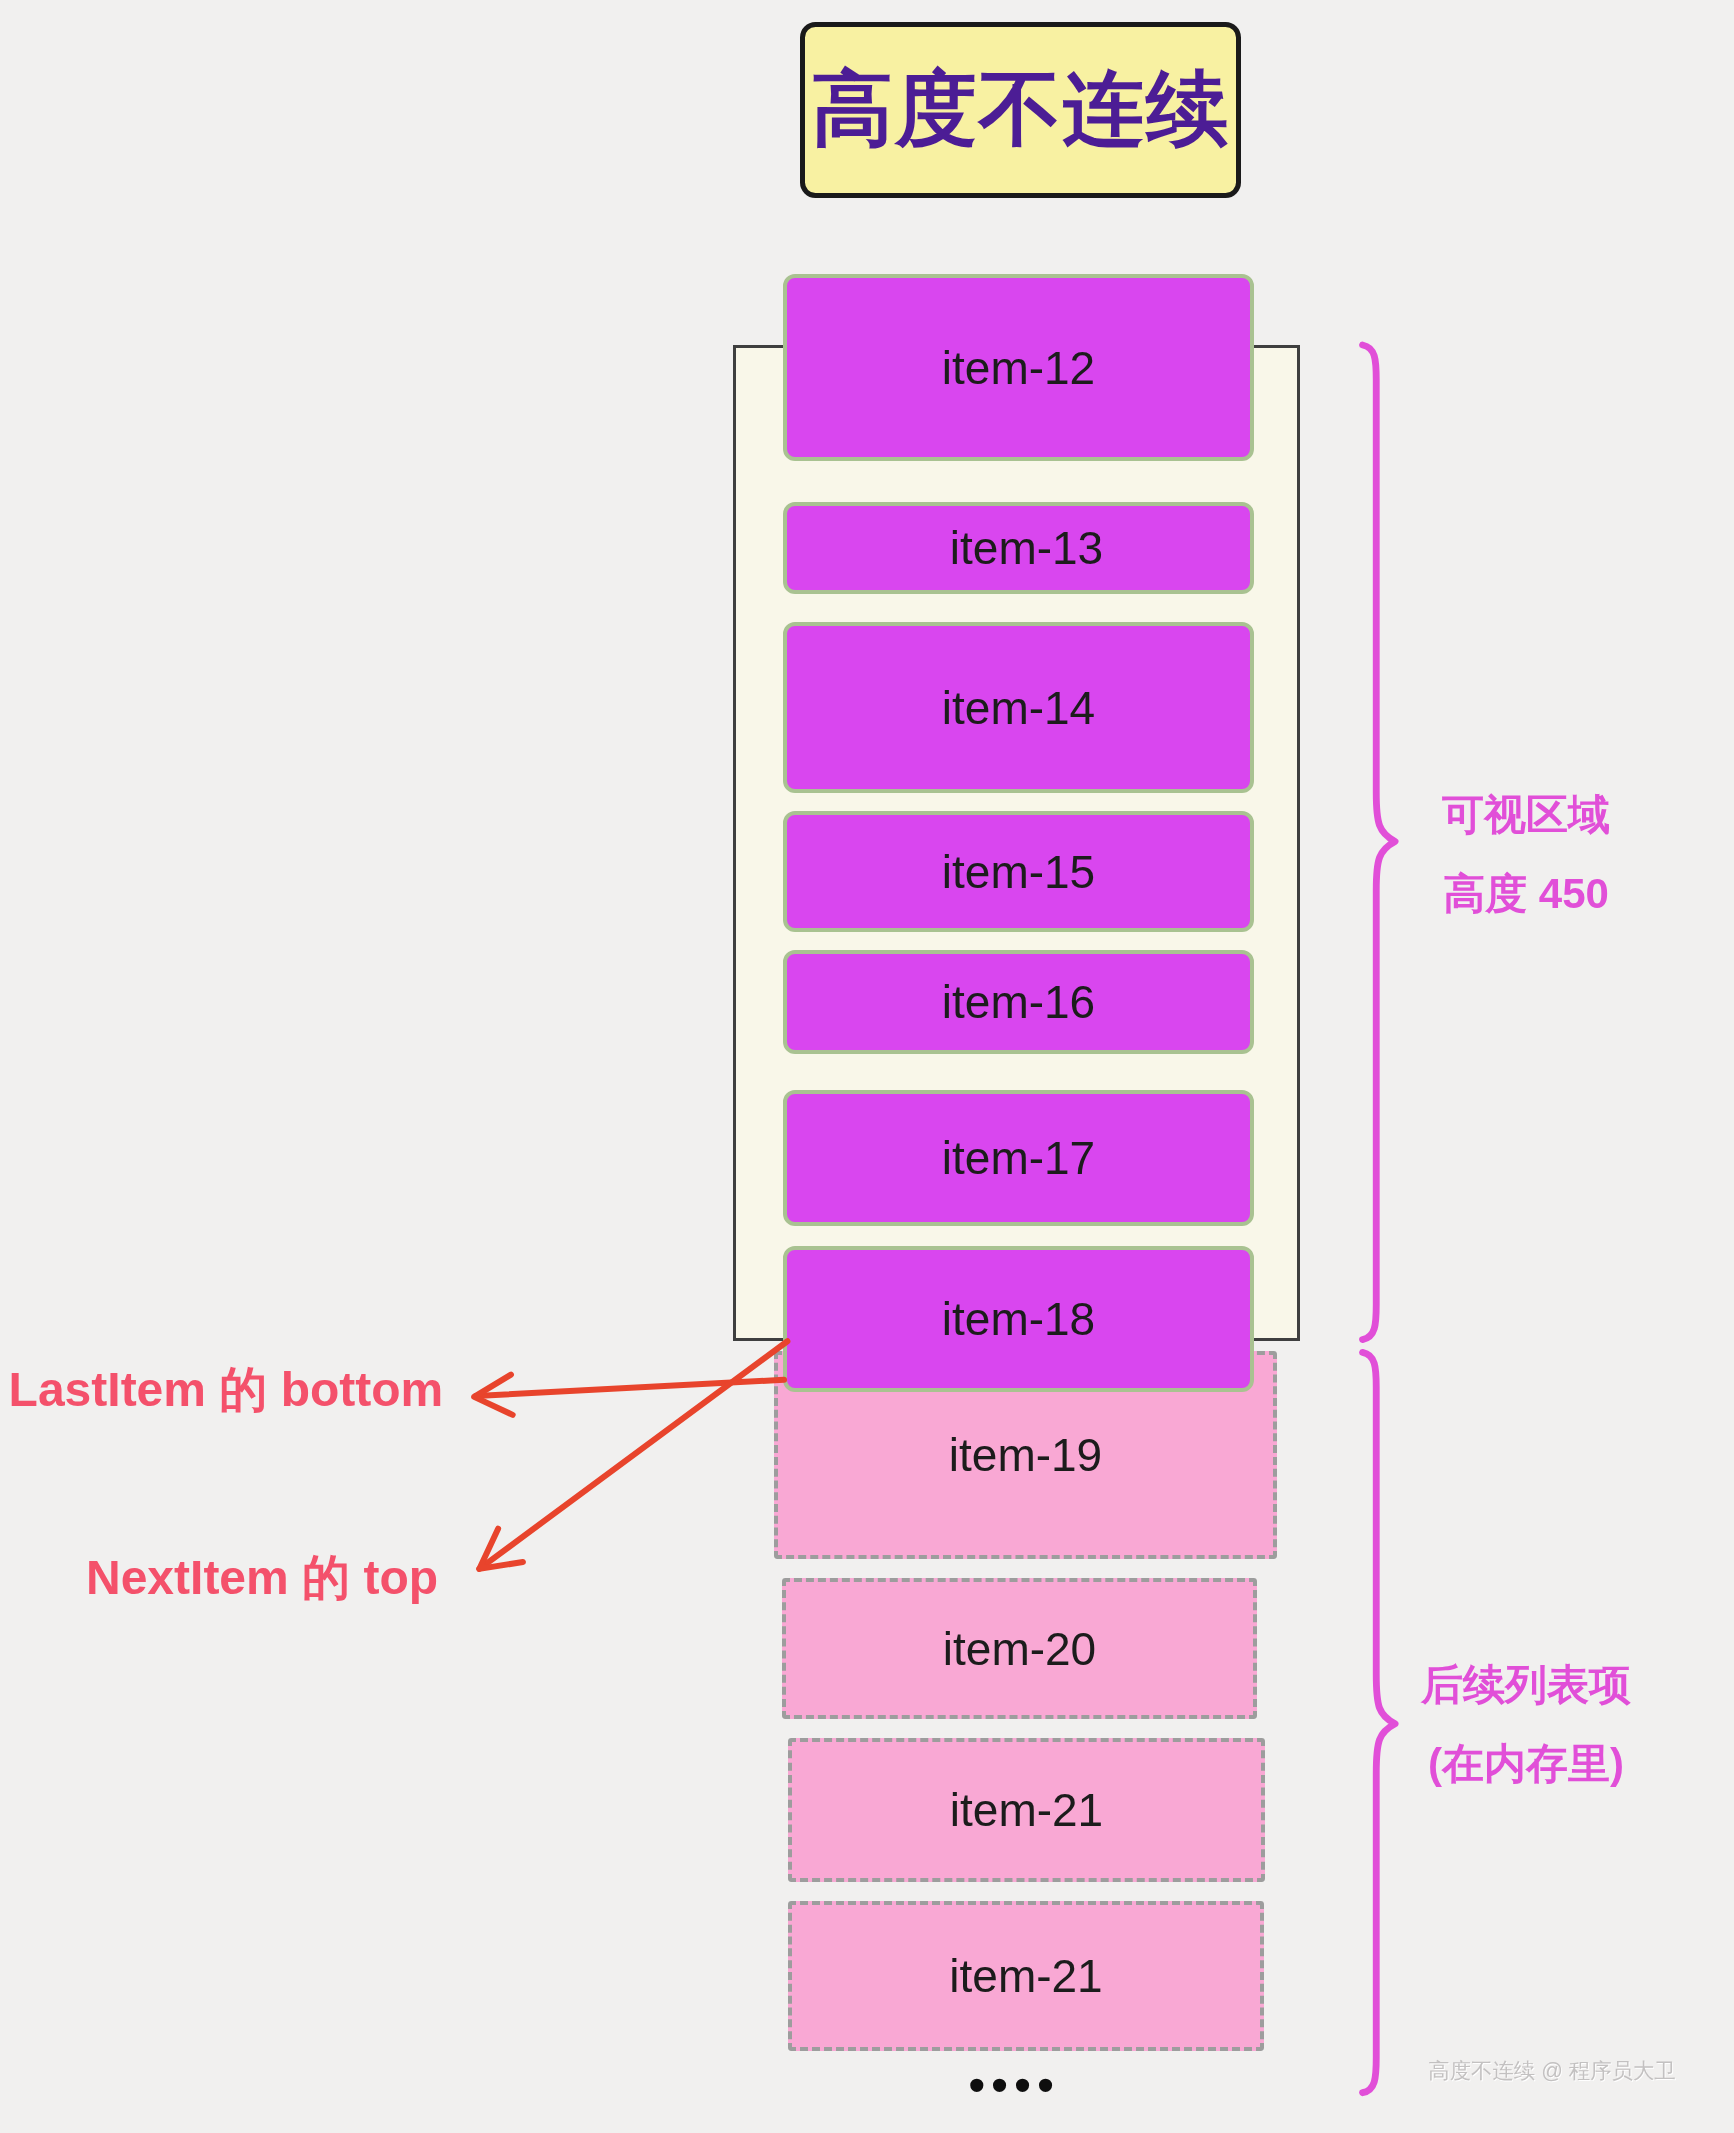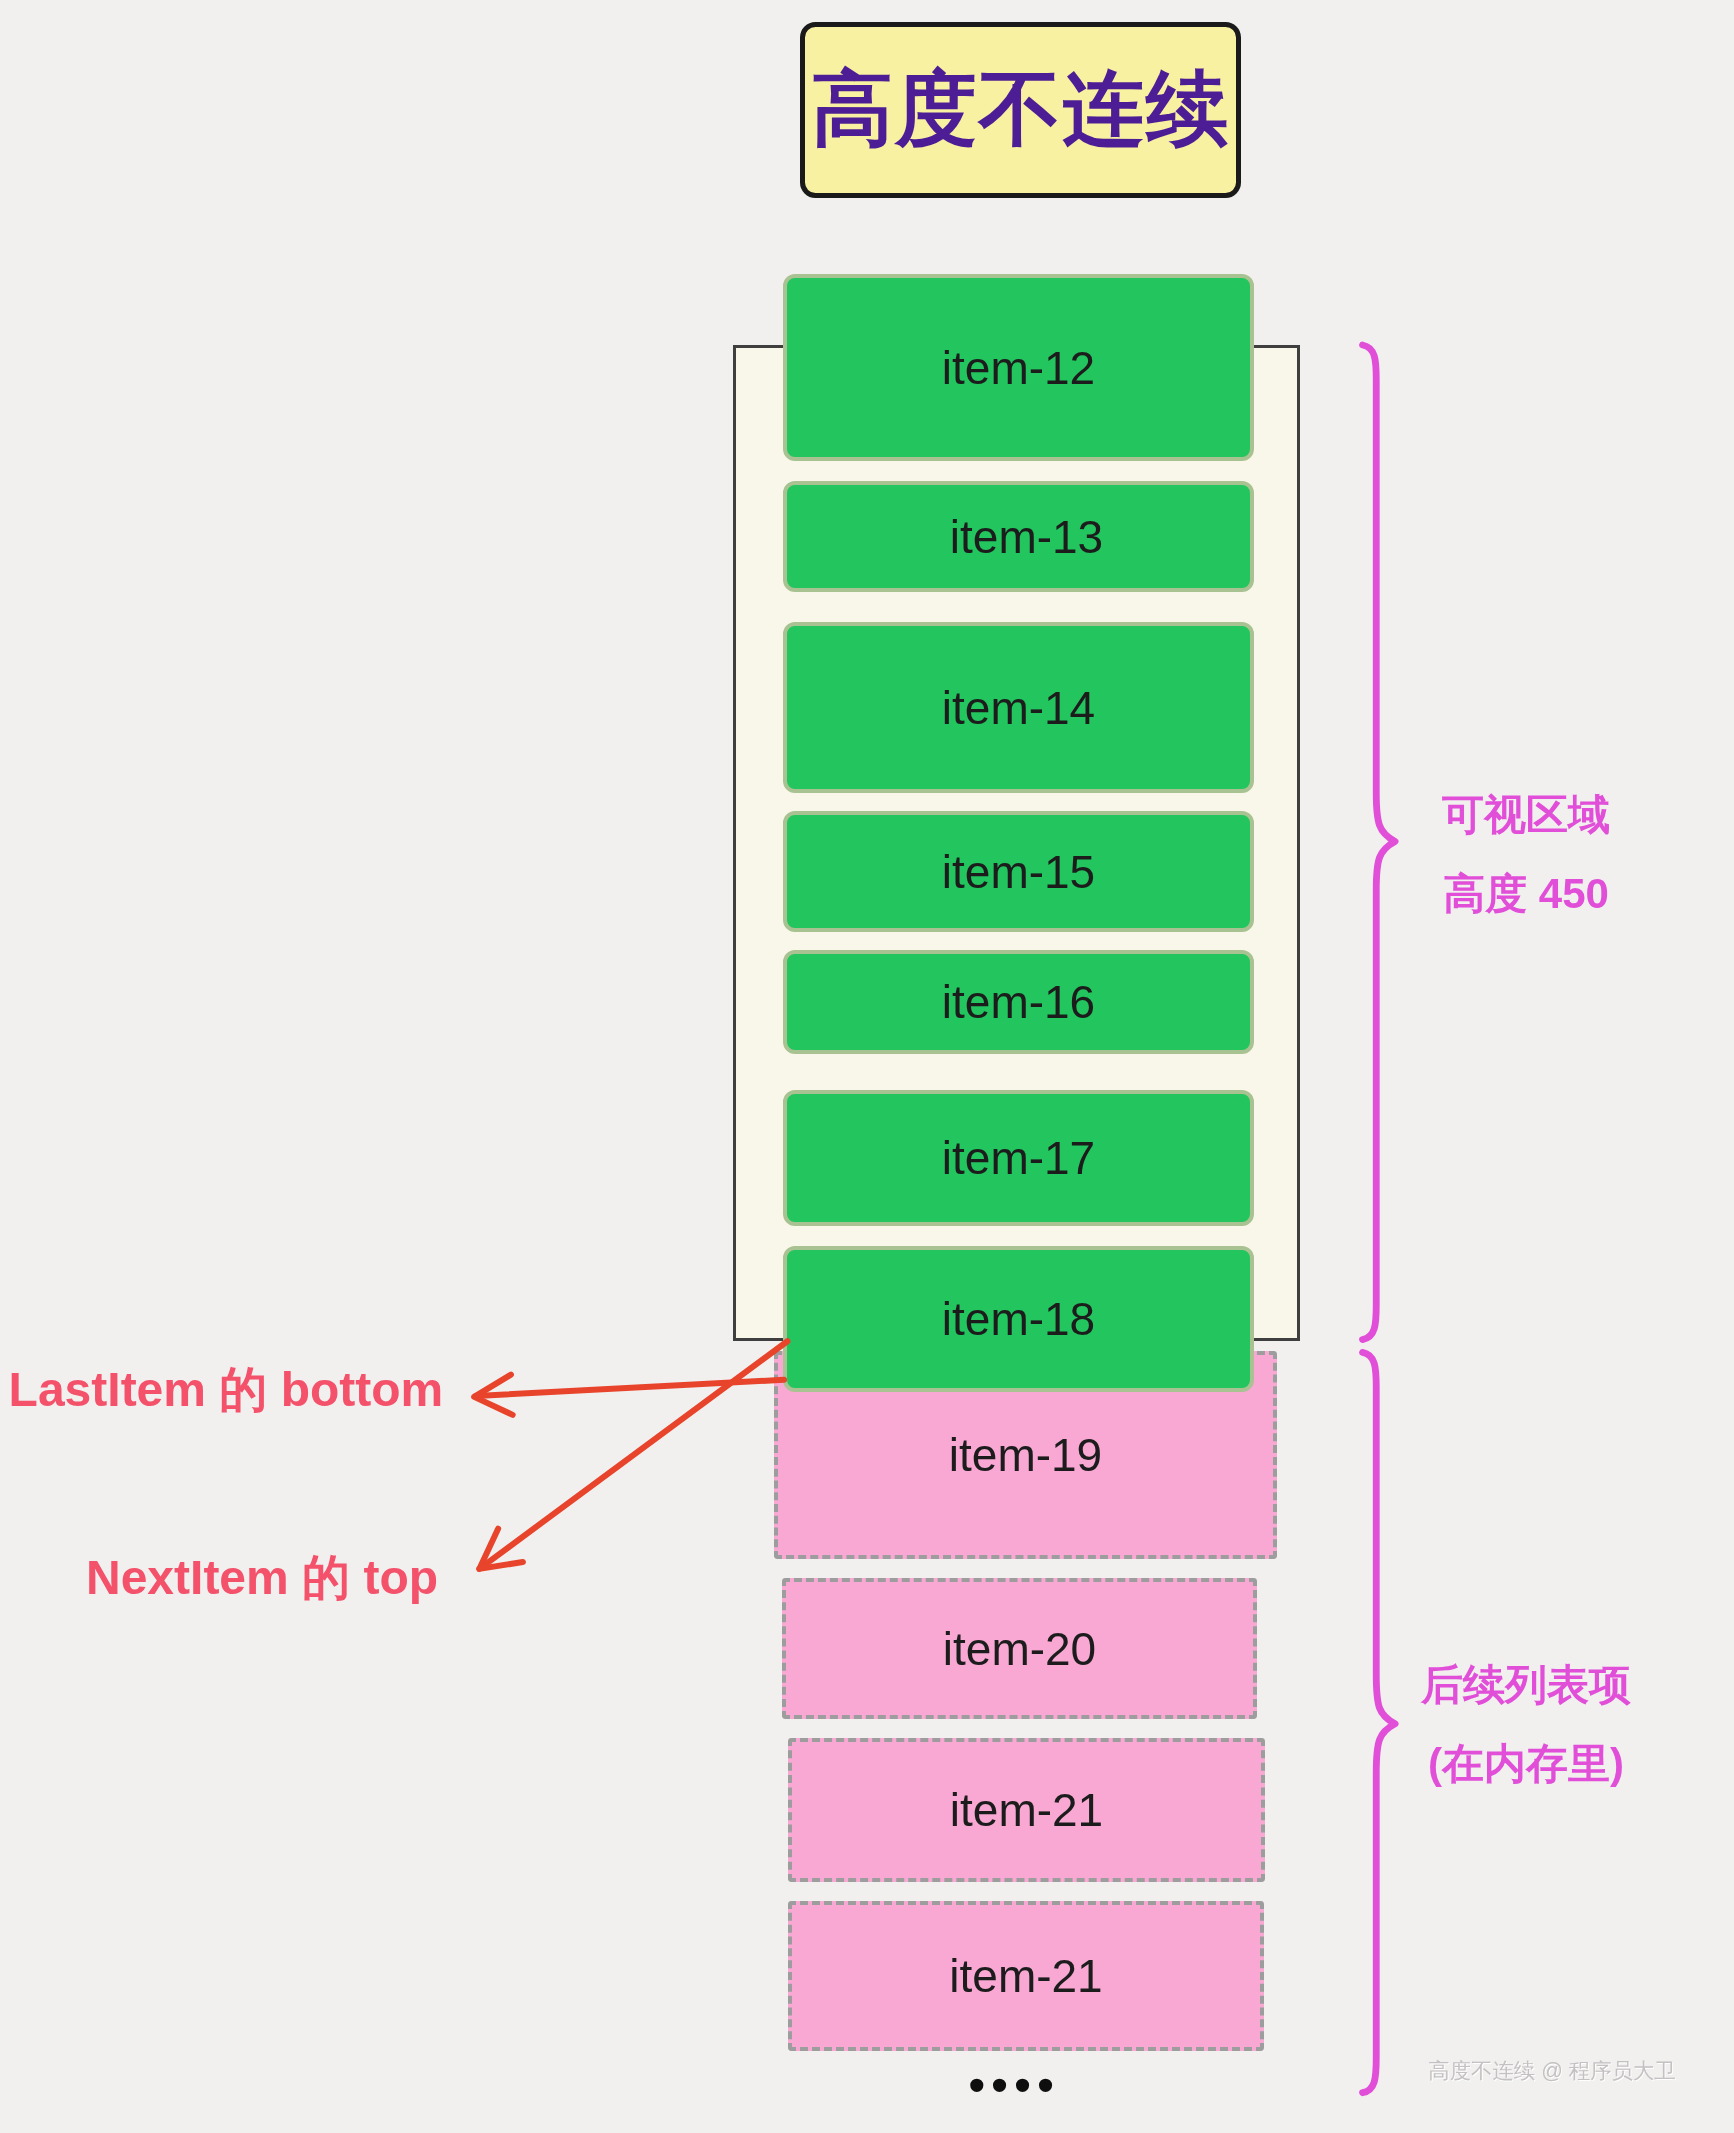--- a/index.html
+++ b/index.html
@@ -38,21 +38,21 @@
     z-index: 1;
   }
 
   
   .item {
     left: 783px; width: 471px;
     display: flex; align-items: center; justify-content: center;
     font-size: 46px; color: #1c1c1c;
   }
   .item.green {
-    background: #22c55e;
+    background: #d946ef;
     border: 4.3px solid #a9c291;
     border-radius: 12px;
     z-index: 3;
   }
   .item.dashed {
     background: #f9a8d4;
     border: 4.3px dashed #9d9d9d;
     border-radius: 3.4px;
     z-index: 2;
   }
@@ -121,21 +121,21 @@
   <div class="abs item dashed" style="left:788px; top:1738px; width:477px; height:144px;">
     <span>item-21</span>
   </div>
   <div class="abs item dashed" style="left:788px; top:1901px; width:476px; height:150px;">
     <span>item-21</span>
   </div>
 
   <div class="abs item green" style="top:274px; height:187px;">
     <span>item-12</span>
   </div>
-  <div class="abs item green" style="top:481px; height:111px;padding-left:16px;">
+  <div class="abs item green" style="top:502px; height:92px;padding-left:16px;">
     <span>item-13</span>
   </div>
   <div class="abs item green" style="top:622px; height:171px;">
     <span>item-14</span>
   </div>
   <div class="abs item green" style="top:811px; height:121px;">
     <span>item-15</span>
   </div>
   <div class="abs item green" style="top:950px; height:104px;">
     <span>item-16</span>

